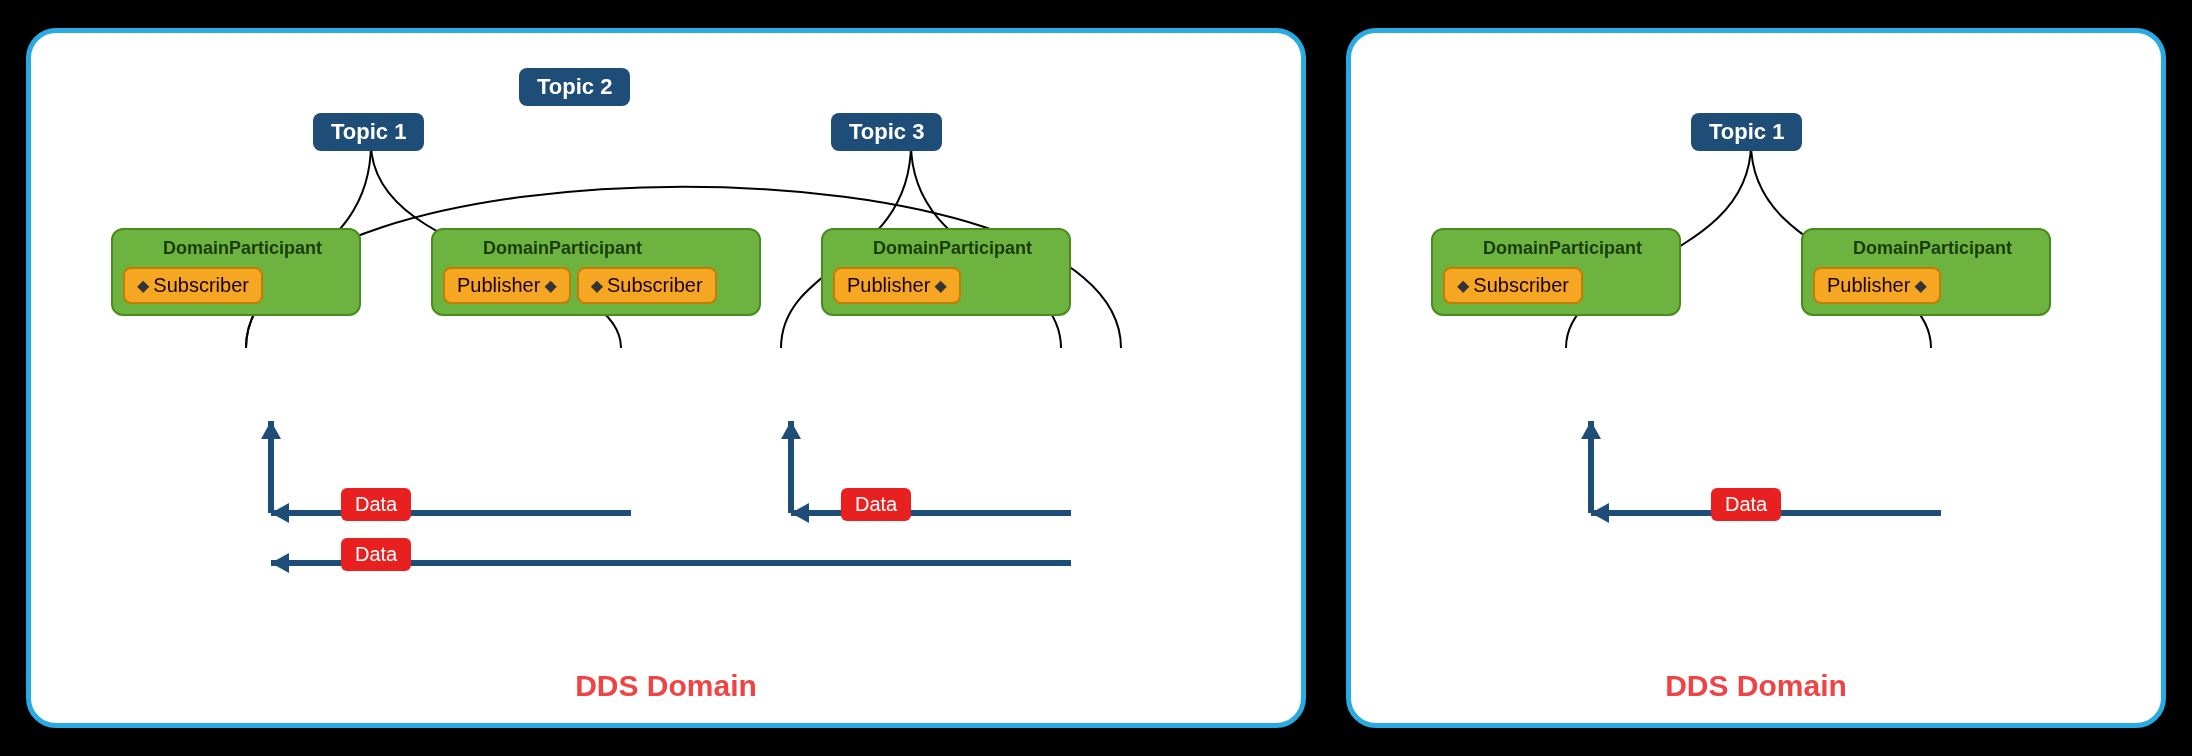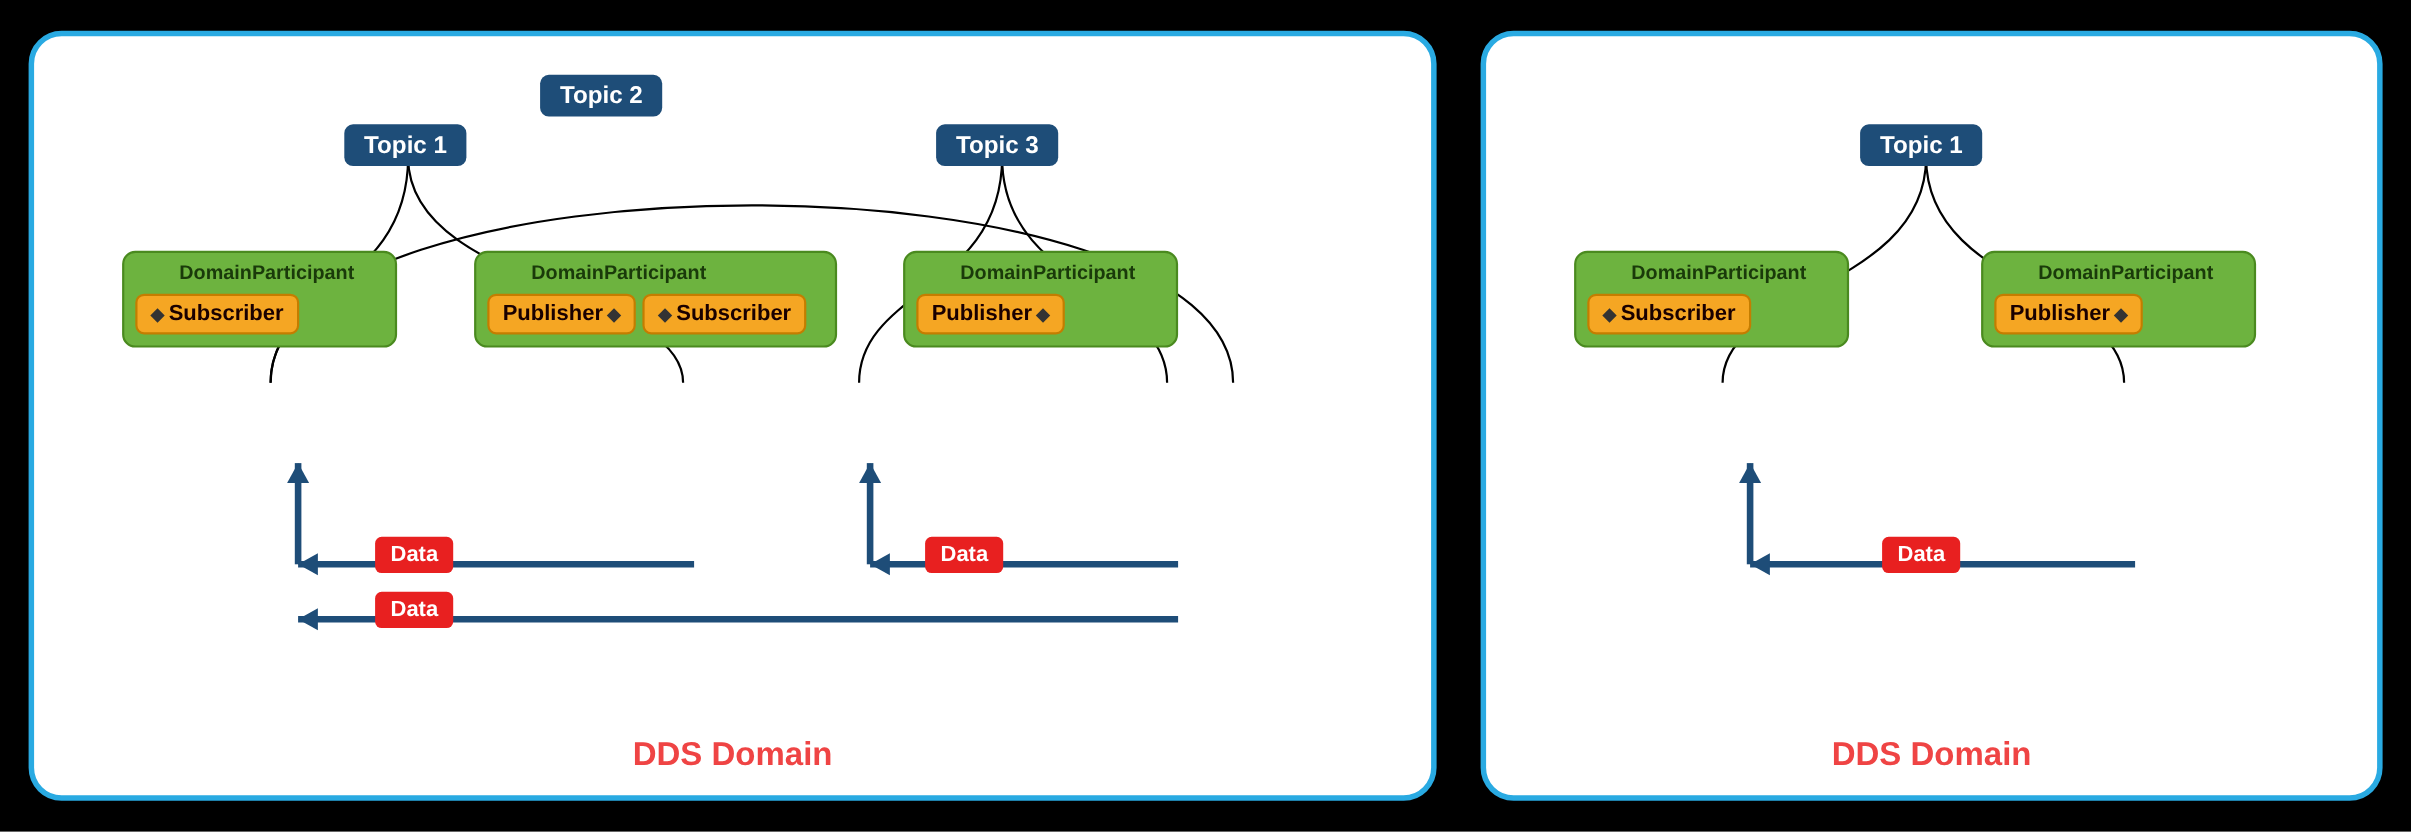--- a/index.html
+++ b/index.html
@@ -83,21 +83,21 @@
       display: flex;
       gap: 6px;
     }
     
     .ps-box {
       background: #f5a623;
       border: 2px solid #c47d00;
       border-radius: 8px;
       padding: 5px 12px;
       font-size: 20px;
-      font-weight: bold;
+      font-weight: normal;
       color: #1a0000;
       position: relative;
       display: flex;
       align-items: center;
     }
     .ps-box.has-diamond-left::before {
       content: '◆';
       color: #333;
       font-size: 16px;
       margin-right: 4px;
@@ -109,21 +109,21 @@
       margin-left: 4px;
     }
     
     .data-box {
       position: absolute;
       background: #e82020;
       color: white;
       border-radius: 6px;
       padding: 5px 14px;
       font-size: 20px;
-      font-weight: bold;
+      font-weight: normal;
       z-index: 10;
     }
     
     .svg-overlay {
       position: absolute;
       top: 0;
       left: 0;
       width: 100%;
       height: 100%;
       pointer-events: none;
@@ -159,25 +159,25 @@
         <line x1="1020" y1="460" x2="740" y2="460" stroke="#1e4d78" stroke-width="6"></line>
         <polygon points="740,460 758,450 758,470" fill="#1e4d78"></polygon>
 
         <line x1="220" y1="460" x2="220" y2="368" stroke="#1e4d78" stroke-width="6"></line>
         <polygon points="220,368 210,386 230,386" fill="#1e4d78"></polygon>
 
         <line x1="740" y1="460" x2="740" y2="368" stroke="#1e4d78" stroke-width="6"></line>
         <polygon points="740,368 730,386 750,386" fill="#1e4d78"></polygon>
       </svg>
 
-      <div class="topic-box" style="top: 15px; left: 440px;">Topic 2</div>
+      <div class="topic-box" style="top: 15px; left: 468px;">Topic 2</div>
 
       <div class="topic-box" style="top: 60px; left: 262px;">Topic 1</div>
 
-      <div class="topic-box" style="top: 60px; left: 800px;">Topic 3</div>
+      <div class="topic-box" style="top: 60px; left: 780px;">Topic 3</div>
 
       <div class="dp-box" style="top: 175px; left: 60px; width: 250px;">
         <div class="dp-label">DomainParticipant</div>
         <div class="dp-inner">
           <div class="ps-box has-diamond-left">Subscriber</div>
         </div>
       </div>
 
       <div class="dp-box" style="top: 175px; left: 380px; width: 330px;">
         <div class="dp-label">DomainParticipant</div>

